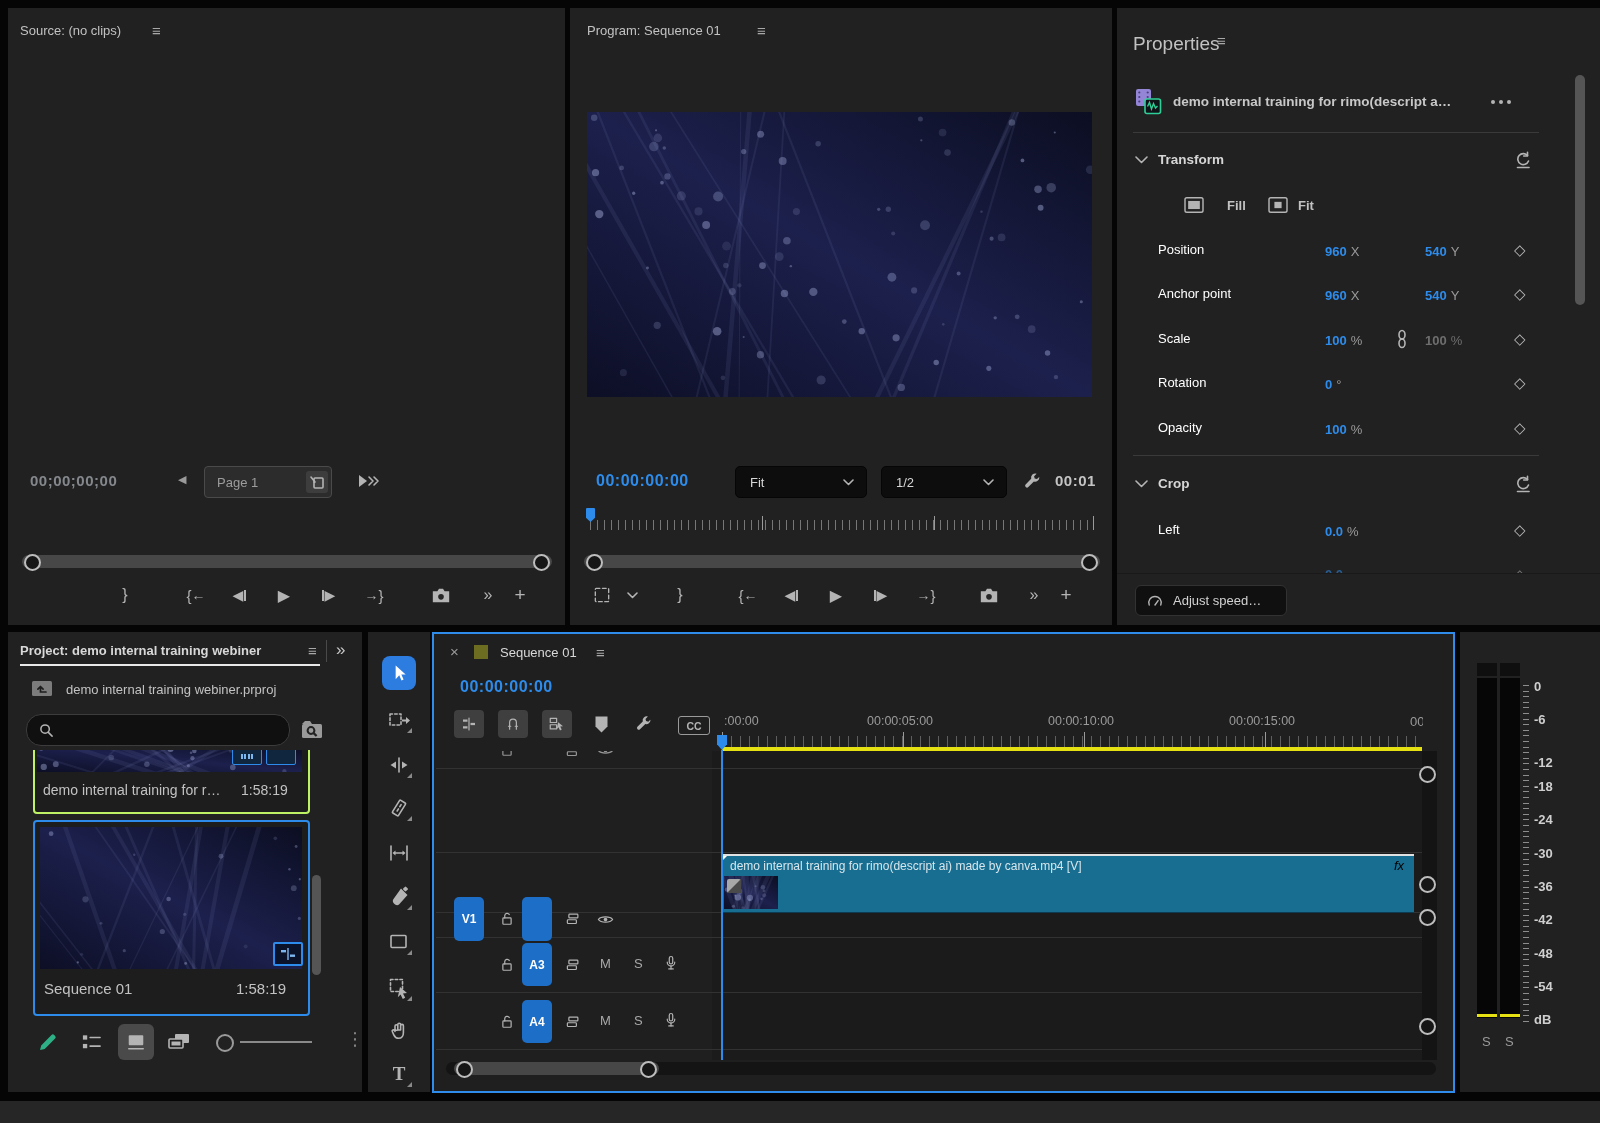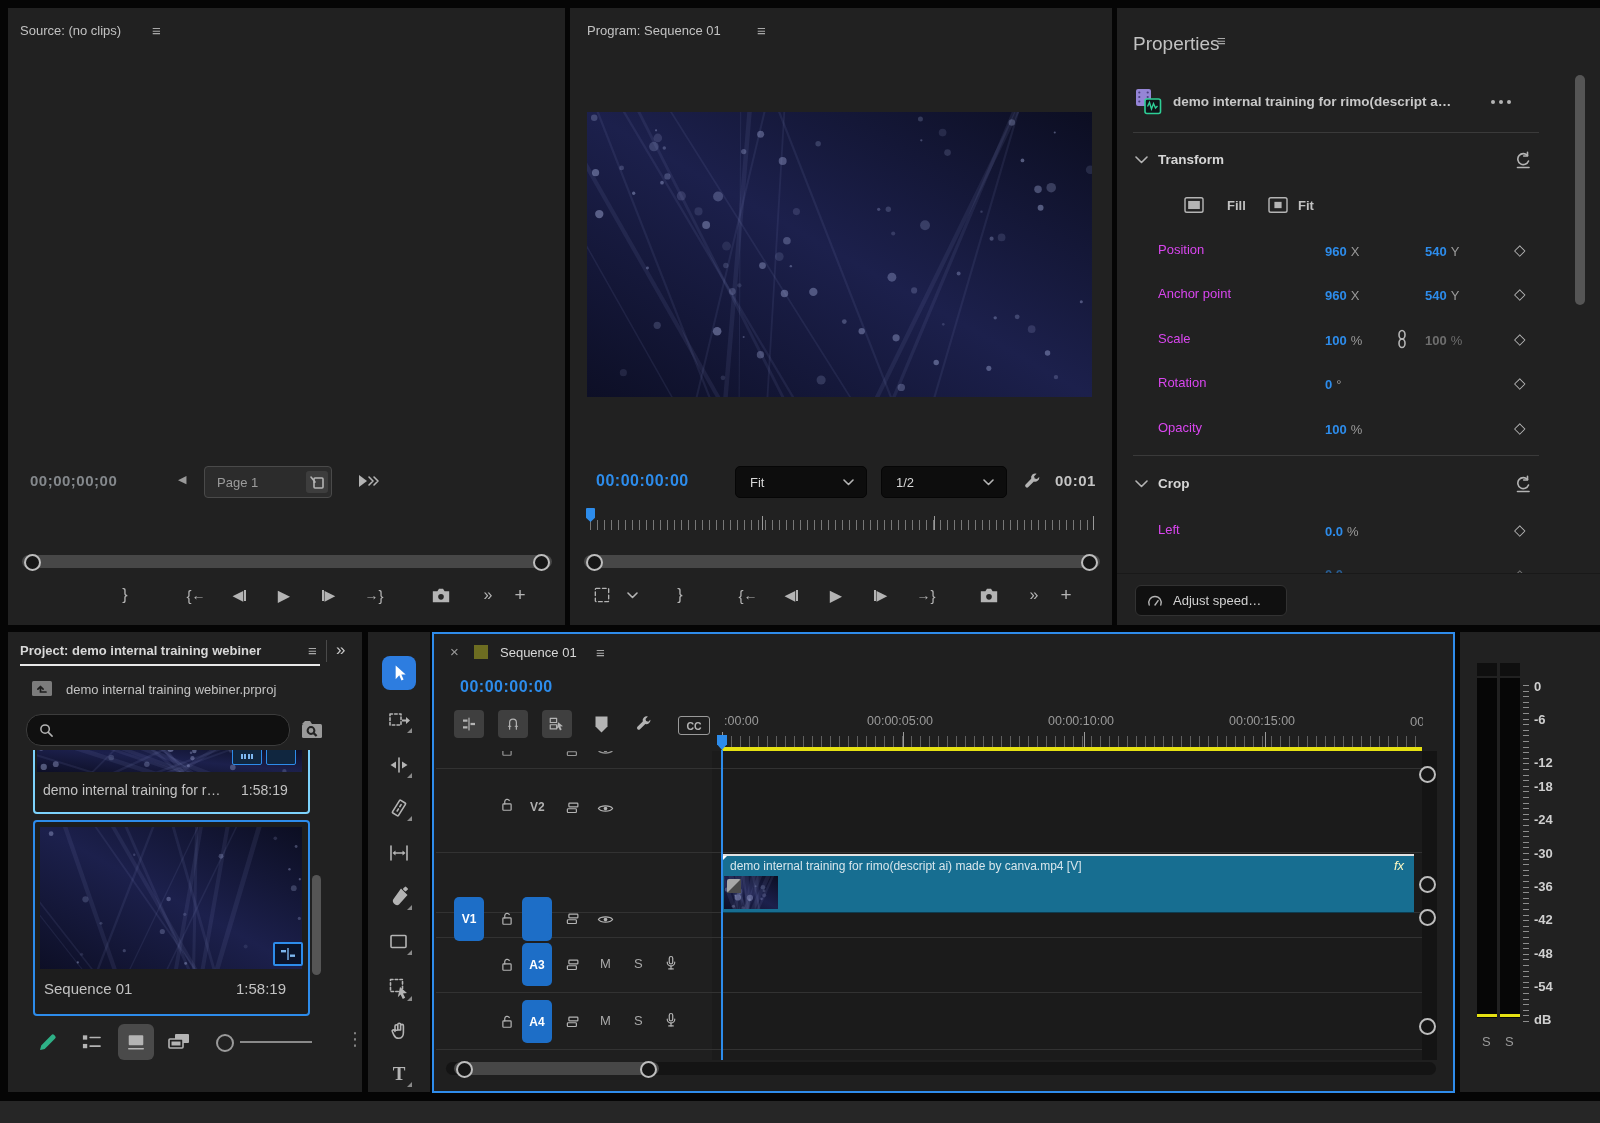--- a/index.html
+++ b/index.html
@@ -15,21 +15,21 @@
   .tc-grey{color:#84888c;}
   .tbtn{position:absolute;color:#b4b4b4;font-size:14px;text-align:center;display:flex;align-items:center;justify-content:center;height:26px;}
   .vbar{width:2px;height:11px;background:#b4b4b4;margin:0 1px;}
   .zoombar{position:absolute;height:13px;background:#474747;border-radius:7px;}
   .zknob{position:absolute;top:-1px;width:13px;height:13px;border-radius:50%;background:#161616;border:2px solid #bdbdbd;}
   .dd{position:absolute;background:#0d0d0d;border:1px solid #060606;border-radius:5px;display:flex;align-items:center;color:#d6d6d6;font-size:13px;}
   .ic{stroke:#b4b4b4;fill:none;stroke-width:1.6;stroke-linecap:round;stroke-linejoin:round;}
   .icf{fill:#b4b4b4;stroke:none;}
   .diamond{color:#b8b8b8;font-size:15px;}
   .bluebtn{position:absolute;background:#1d6ec7;border-radius:5px;color:#fff;font-size:12px;font-weight:700;display:flex;align-items:center;justify-content:center;}
-  .rowlab{color:#d946ef;font-size:13px;}
+  .rowlab{color:#ffffff;font-size:13px;}
   .val{color:#2d8ceb;font-size:13px;font-weight:600;}
   .unit{color:#9a9a9a;font-size:13px;margin-left:4px;}
   .sep-line{position:absolute;height:1px;background:#3a3a3a;}
   .tool{position:absolute;left:19px;width:24px;height:24px;display:flex;align-items:center;justify-content:center;}
   .tool.f::after{content:'';position:absolute;right:-1px;bottom:-1px;border-left:5px solid transparent;border-bottom:5px solid #8a8a8a;}
   .trksep{position:absolute;left:2px;width:1001px;height:1px;background:#323232;}
   .mlabel{position:absolute;left:74px;color:#cfcfcf;font-size:13px;font-weight:700;}
   .ticks-mini{background:repeating-linear-gradient(90deg,#777 0 1px,transparent 1px 7px);}
   .ticks-ruler{background:repeating-linear-gradient(90deg,#5f5f5f 0 1px,transparent 1px 9px);}
   .ticks-meter{background:repeating-linear-gradient(to bottom,#8d8d8d 0 1px,transparent 1px 5.6px);}
@@ -410,21 +410,21 @@
     <span class="abs" style="left:292px;top:87px;">
       <svg width="24" height="21" viewBox="0 0 24 21">
           <path d="M2 5 l3-3 h5 l2 3" fill="#9a9a9a"></path>
           <rect x="2" y="5" width="20" height="14" rx="1.5" fill="#9a9a9a"></rect>
           <circle cx="11" cy="11.5" r="3.4" fill="none" stroke="#222" stroke-width="2"></circle>
           <line x1="13.6" y1="14.1" x2="16.6" y2="17" stroke="#222" stroke-width="2.2"></line>
         </svg>
     </span>
 
     <div class="abs" style="left:0;top:118px;width:354px;height:266px;overflow:hidden;">
-      <div class="abs" style="left:25px;top:-8px;width:273px;height:68px;border:2px solid #7dd3fc;border-radius:4px;background:#1d1d1d;">
+      <div class="abs" style="left:25px;top:-8px;width:273px;height:68px;border:2px solid #bef264;border-radius:4px;background:#1d1d1d;">
         <div class="abs fiber-art" style="left:2px;top:2px;width:265px;height:26px;"><svg xmlns="http://www.w3.org/2000/svg" width="265" height="26">
               <defs>
                 <linearGradient id="g36" x1="0" y1="1" x2="1" y2="0">
                   <stop offset="0" stop-color="#0d0f26"></stop>
                   <stop offset="0.5" stop-color="#1c204c"></stop>
                   <stop offset="1" stop-color="#0c0e22"></stop>
                 </linearGradient>
               </defs>
               <rect width="100%" height="100%" fill="url(#g36)"></rect>
               <line x1="53.037331781367456" y1="28.6" x2="85.32078077859282" y2="-3.9" stroke="rgba(150,160,215,0.10)" stroke-width="1.8071663960847846"></line>
@@ -694,35 +694,20 @@
       <svg class="abs" style="left:130px;top:-10px;" width="18" height="20" viewBox="0 0 24 24">
           <rect class="ic" x="6.5" y="5.5" width="12" height="5" rx="1"></rect>
           <rect class="ic" x="4.5" y="13" width="12" height="5" rx="1"></rect>
         </svg>
       <svg class="abs" style="left:162px;top:-10px;" width="19" height="19" viewBox="0 0 24 24">
           <path class="ic" d="M3 12 C6.2 7.6 17.8 7.6 21 12 C17.8 16.4 6.2 16.4 3 12 Z"></path>
           <circle class="icf" cx="12" cy="12" r="2.3"></circle>
         </svg>
     </div>
 
-    <div class="abs" style="left:0;top:134px;width:278px;height:84px;">
-      <svg class="abs" style="left:64px;top:26px;" width="18" height="22" viewBox="0 0 24 24">
-          <rect class="ic" x="6.5" y="10.5" width="11" height="8.5" rx="1"></rect>
-          <path class="ic" d="M9 10.5 V7.5 a3.2 3.2 0 0 1 6-1.4"></path>
-        </svg>
-      <span class="abs" style="left:96px;top:32px;color:#b0b0b0;font-size:12px;font-weight:700;">V2</span>
-      <svg class="abs" style="left:130px;top:30px;" width="18" height="20" viewBox="0 0 24 24">
-          <rect class="ic" x="6.5" y="5.5" width="12" height="5" rx="1"></rect>
-          <rect class="ic" x="4.5" y="13" width="12" height="5" rx="1"></rect>
-        </svg>
-      <svg class="abs" style="left:162px;top:31px;" width="19" height="19" viewBox="0 0 24 24">
-          <path class="ic" d="M3 12 C6.2 7.6 17.8 7.6 21 12 C17.8 16.4 6.2 16.4 3 12 Z"></path>
-          <circle class="icf" cx="12" cy="12" r="2.3"></circle>
-        </svg>
-    </div>
 
     <div class="abs" style="left:0;top:218px;width:278px;height:60px;margin-top:37px;">
       <div class="bluebtn" style="left:20px;top:8px;width:30px;height:44px;">
           <span>V1</span>
         </div>
       <svg class="abs" style="left:64px;top:19px;" width="18" height="22" viewBox="0 0 24 24">
           <rect class="ic" x="6.5" y="10.5" width="11" height="8.5" rx="1"></rect>
           <path class="ic" d="M9 10.5 V7.5 a3.2 3.2 0 0 1 6-1.4"></path>
         </svg>
       <div class="bluebtn" style="left:88px;top:8px;width:30px;height:44px;">
@@ -780,21 +765,21 @@
           <rect class="ic" x="9.7" y="3" width="4.6" height="10" rx="2.3"></rect>
           <path class="ic" d="M7 10.5 a5 5 0 0 0 10 0"></path>
           <line class="ic" x1="12" y1="16" x2="12" y2="19.5"></line>
           <line class="ic" x1="9" y1="19.5" x2="15" y2="19.5"></line>
         </svg>
     </div>
 
     <div class="abs" style="left:288px;top:220px;width:692px;height:56px;background:#176e91;border-top:2px solid #e2e2e2;border-bottom:1px solid #0d3c50;">
       <div class="abs" style="left:0;top:0;width:5px;height:5px;background:#fff;clip-path:polygon(0 0,100% 0,0 100%);"></div>
       <span class="abs" style="left:8px;top:3px;color:#d7e6ec;font-size:12px;white-space:nowrap;">demo internal training for rimo(descript ai)  made by canva.mp4 [V]</span>
-      <span class="abs" style="right:10px;top:2px;color:#fef9c3;font-size:13px;font-style:italic;">fx</span>
+      <span class="abs" style="right:10px;top:2px;color:#000000;font-size:13px;font-style:italic;">fx</span>
       <div class="abs fiber-art" style="left:2px;top:20px;width:54px;height:33px;"><svg xmlns="http://www.w3.org/2000/svg" width="54" height="33">
             <defs>
               <linearGradient id="g74" x1="0" y1="1" x2="1" y2="0">
                 <stop offset="0" stop-color="#0d0f26"></stop>
                 <stop offset="0.5" stop-color="#1c204c"></stop>
                 <stop offset="1" stop-color="#0c0e22"></stop>
               </linearGradient>
             </defs>
             <rect width="100%" height="100%" fill="url(#g74)"></rect>
             <line x1="10.815637085780333" y1="36.300000000000004" x2="17.318138363863408" y2="-4.95" stroke="rgba(150,160,215,0.10)" stroke-width="4.6591753697298355"></line>

